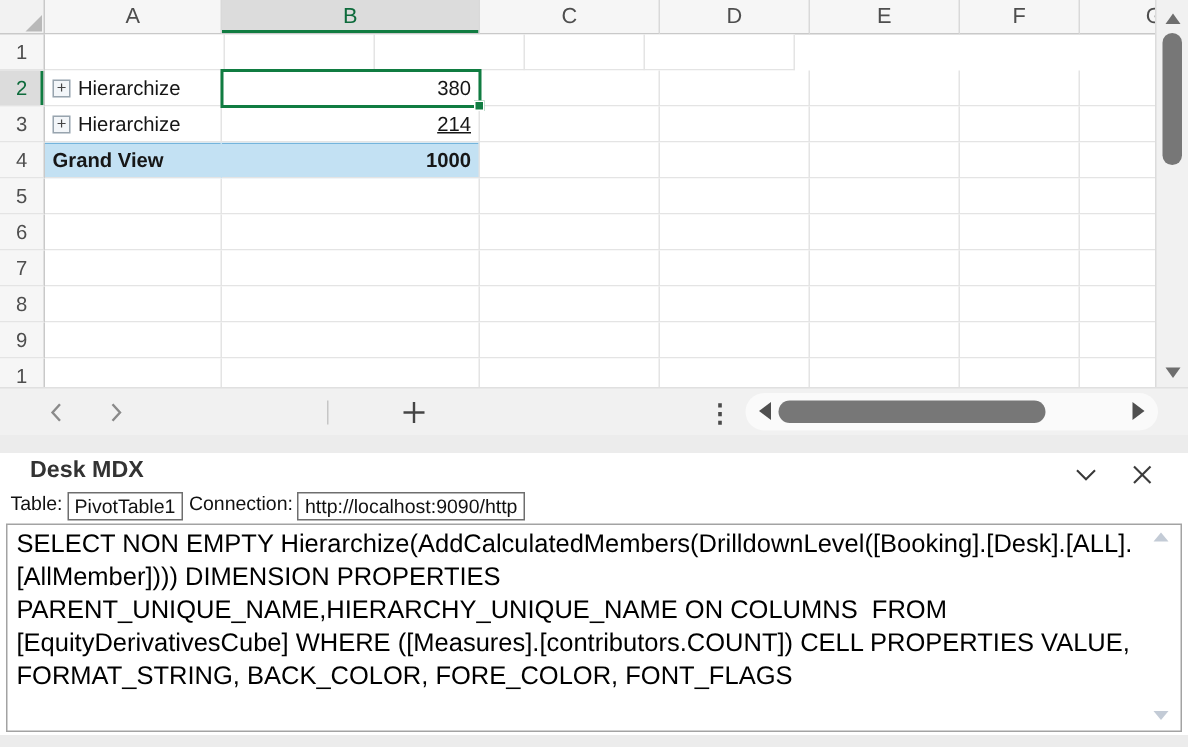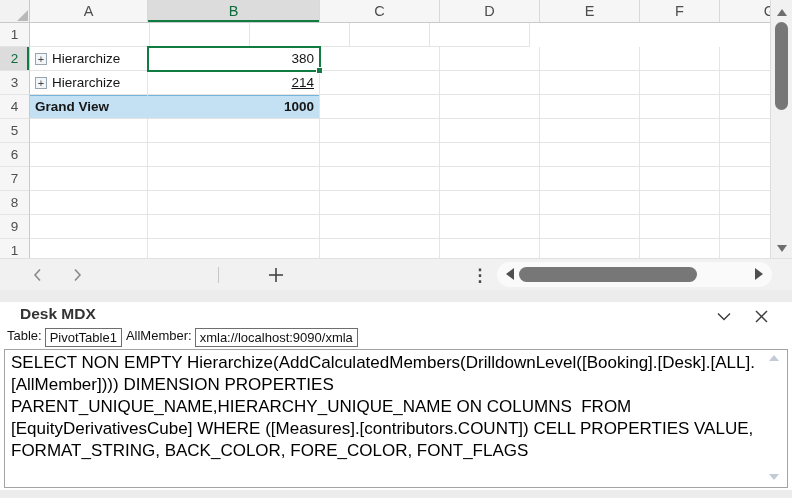--- a/index.html
+++ b/index.html
@@ -281,22 +281,22 @@
     </span>
     <span class="pane-icon" id="pane-close">
       <svg class="icon" width="13" height="13" viewBox="0 0 13 13">
         <line x1="1" y1="1" x2="12" y2="12" stroke="#3B3B3B" stroke-width="1.4"></line>
         <line x1="12" y1="1" x2="1" y2="12" stroke="#3B3B3B" stroke-width="1.4"></line>
       </svg>
     </span>
     <div id="mdx-controls">
       <span class="ctl-label">Table:</span>
       <span class="ctl-box">PivotTable1</span>
-      <span class="ctl-label">AllMember:</span>
-      <span class="ctl-box">xmla://localhost:9090/xmla</span>
+      <span class="ctl-label">Connection:</span>
+      <span class="ctl-box">http://localhost:9090/http</span>
     </div>
     <textarea id="mdx-query" spellcheck="false" style="">SELECT NON EMPTY Hierarchize(AddCalculatedMembers(DrilldownLevel([Booking].[Desk].[ALL].[AllMember]))) DIMENSION PROPERTIES PARENT_UNIQUE_NAME,HIERARCHY_UNIQUE_NAME ON COLUMNS  FROM [EquityDerivativesCube] WHERE ([Measures].[contributors.COUNT]) CELL PROPERTIES VALUE, FORMAT_STRING, BACK_COLOR, FORE_COLOR, FONT_FLAGS</textarea>
     <span class="ta-arrow" id="ta-up"></span>
     <span class="ta-arrow" id="ta-down"></span>
   </div>
   <div id="mdx-strip-bottom"></div>
 
 </div>
 
 </body></html>

